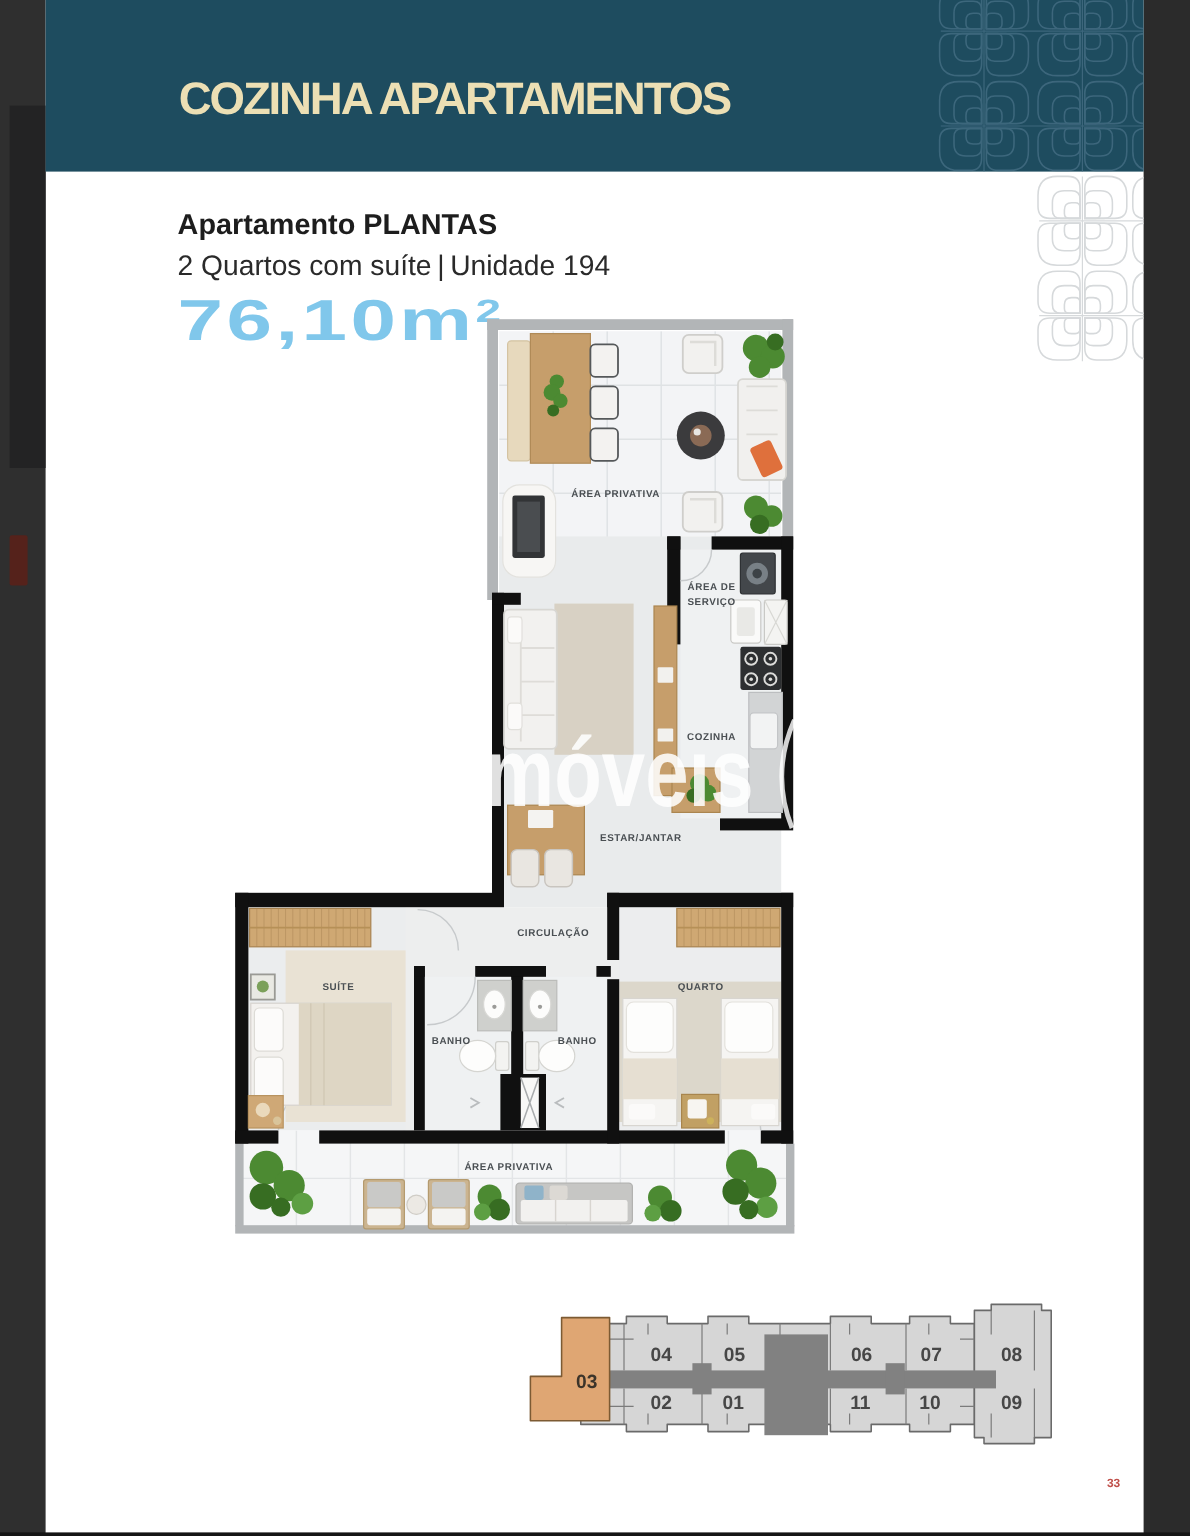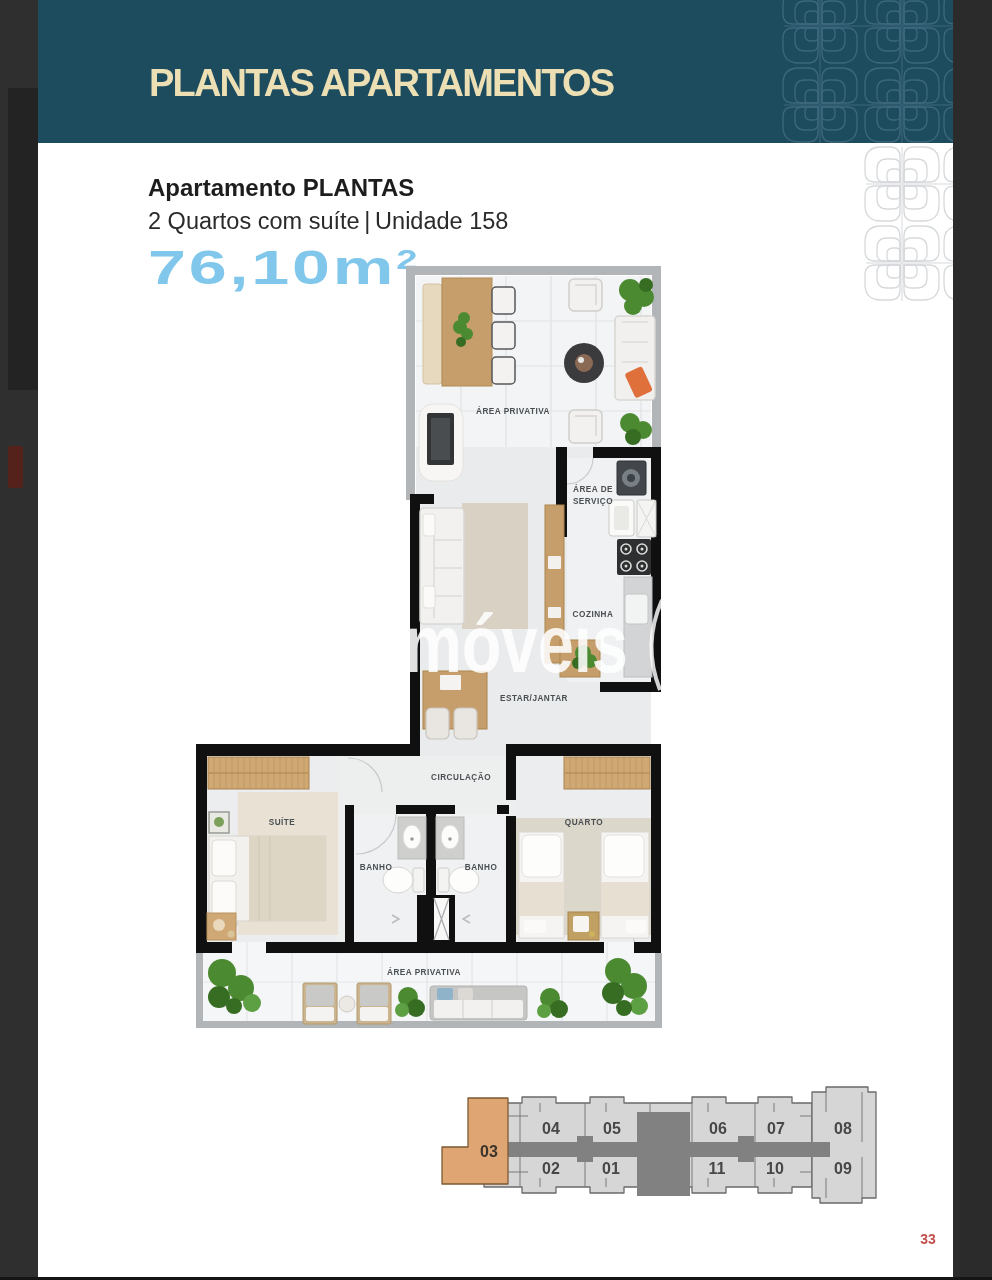--- a/index.html
+++ b/index.html
@@ -47,25 +47,25 @@
   </g>
   <g stroke="#d6d9db" stroke-width="1.3" fill="none">
     <use href="#flower" x="902" y="184"></use>
     <use href="#flower" x="902" y="263"></use>
     <use href="#flower" x="981" y="184"></use>
     <use href="#flower" x="981" y="263"></use>
     <path d="M902,147 V301 M866,184 H953 M866,263 H953" stroke-width="1"></path>
   </g>
 </svg>
 
-<div class="abs" style="left:149px;top:62px;font-size:38px;font-weight:bold;color:#ecdfb4;letter-spacing:-1.8px;">PLANTAS APARTAMENTOS</div>
+<div class="abs" style="left:149px;top:62px;font-size:38px;font-weight:bold;color:#ecdfb4;letter-spacing:-1.8px;">COZINHA APARTAMENTOS</div>
 
 <div class="abs" style="left:148px;top:174px;font-size:24px;font-weight:bold;color:#1d1d1d;">Apartamento PLANTAS</div>
 
-<div class="abs" style="left:148px;top:208px;font-size:23.5px;color:#2a2a2a;">2 Quartos com suíte | Unidade 158</div>
+<div class="abs" style="left:148px;top:208px;font-size:23.5px;color:#2a2a2a;">2 Quartos com suíte | Unidade 194</div>
 
 <div class="abs" style="left:148px;top:240px;font-size:48px;font-weight:bold;color:#80c7eb;letter-spacing:2px;transform:scaleX(1.42);transform-origin:0 0;">76,10m<span style="font-size:27px;vertical-align:15px;letter-spacing:0;">2</span></div>
 
 <svg id="plan" class="abs" style="left:185px;top:245px;" width="500" height="795" viewBox="185 245 500 795">
 <defs>
   <clipPath id="terr1">
         <path d="M416,276 H651 V447 H567 V500 H416 Z"></path>
       </clipPath>
   <clipPath id="terr2">
         <rect x="202" y="942" width="454" height="80"></rect>
@@ -438,13 +438,13 @@
     <text x="843" y="1134">08</text>
     <text x="551" y="1174">02</text>
     <text x="611" y="1174">01</text>
     <text x="717" y="1174">11</text>
     <text x="775" y="1174">10</text>
     <text x="843" y="1174">09</text>
     <text x="489" y="1157" fill="#3c342a">03</text>
   </g>
 </svg>
 
-<div class="abs" style="left:908px;top:1231px;width:40px;text-align:center;font-size:14px;font-weight:bold;color:#c0504a;">33</div>
+<div class="abs" style="left:908px;top:1231px;width:40px;text-align:center;font-size:10px;font-weight:bold;color:#c0504a;">33</div>
 
 </body></html>

